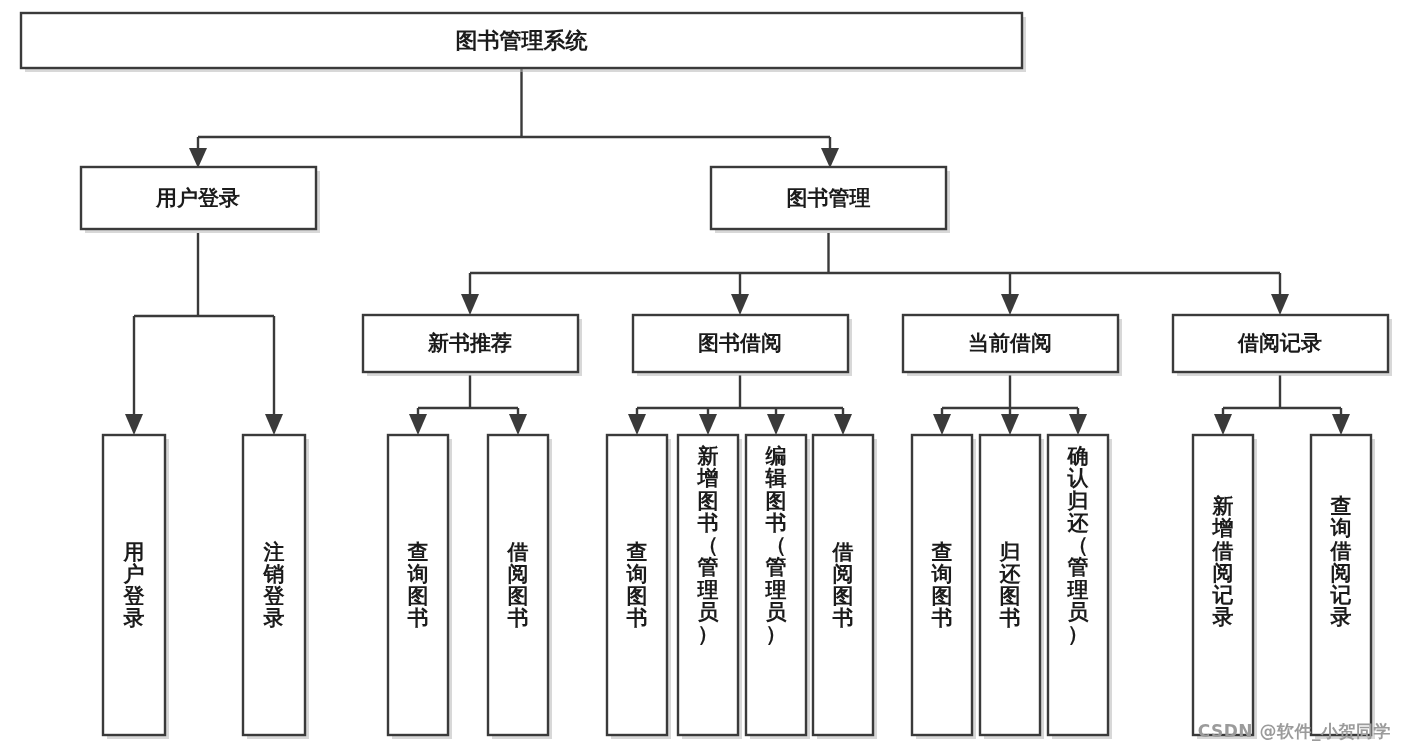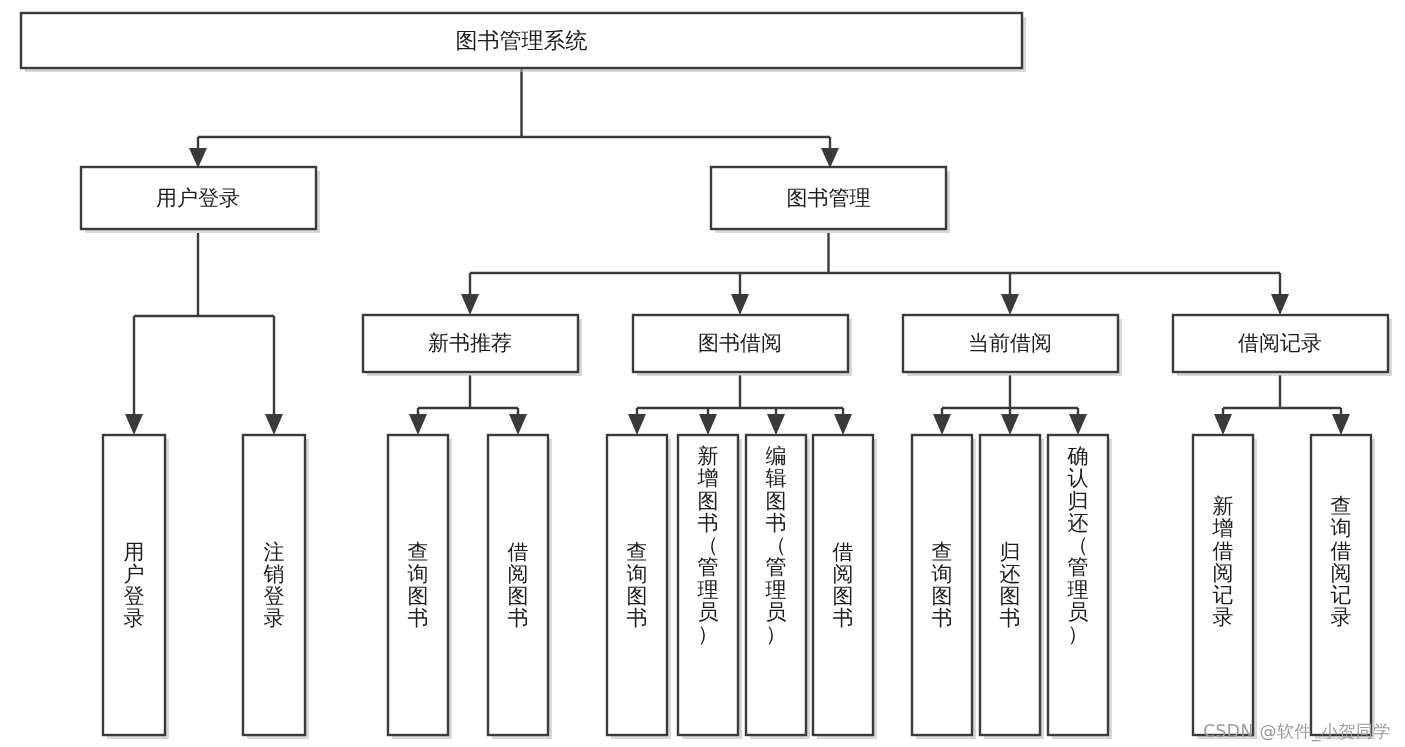--- a/index.html
+++ b/index.html
@@ -11,20 +11,21 @@
     width: 1405px;
     height: 747px;
     font-family: "DejaVu Sans", "Liberation Sans", sans-serif;
     overflow: hidden;
   }
   #diagram-root {
     position: relative;
     width: 1405px;
     height: 747px;
     background: #ffffff;
+    font-weight: bold;
   }
   svg.diagram-canvas {
     position: absolute;
     left: 0;
     top: 0;
     width: 1405px;
     height: 747px;
   }
   .node-box {
     fill: #ffffff;

